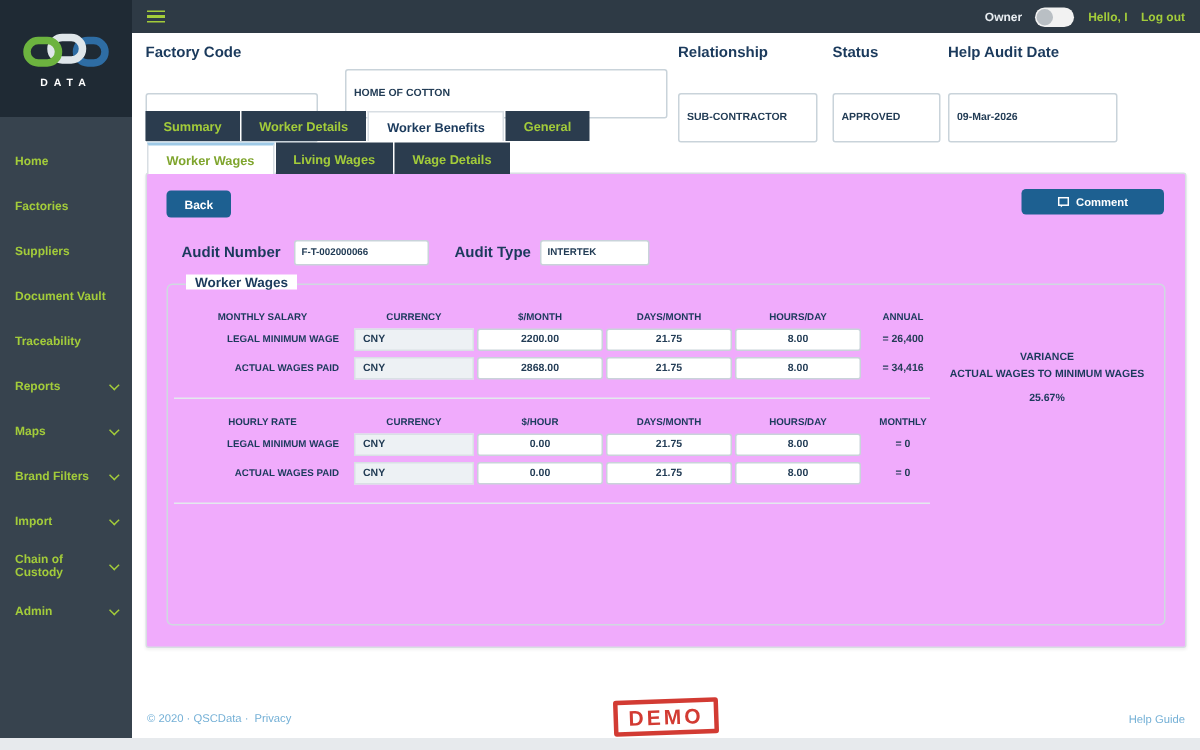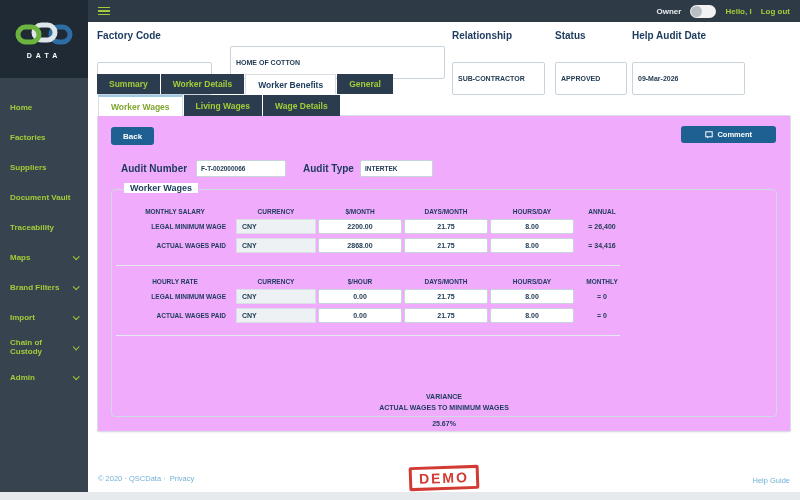--- a/index.html
+++ b/index.html
@@ -60,21 +60,21 @@
   .audit-label { position:absolute; font-size:10px; font-weight:bold; color:#1b3a5c; }
   .audit-input { position:absolute; height:17px; border:1px solid #c9d3da; border-radius:2px;
                  font-family:"Liberation Sans",sans-serif; font-size:6.5px; font-weight:bold; color:#223c55; padding:0 4px; background:#fff; }
   .al1 { left:23px; top:47px; }  .ai1 { left:98px; top:44px; width:90px; }
   .al2 { left:205px; top:47px; } .ai2 { left:262px; top:44px; width:73px; }
 
   .wage-fieldset { position:absolute; left:13px; right:13px; top:73px; bottom:14px;
                    border:1px solid #cfd9e0; border-radius:4px; }
   .legend { position:absolute; left:12px; top:-7px; background:#ffffff; padding:0 6px;
             font-size:9px; font-weight:bold; color:#1b3a5c; }
-  .fieldset-inner { display:flex; height:100%;flex-direction:column; }
+  .fieldset-inner { display:flex; height:100%; }
   .tables-col { width:508px; padding:18px 0 0 4px; }
   .variance-col { flex:1; text-align:center; padding-top:44px; }
   .variance-title, .variance-sub { font-size:7px; font-weight:bold; color:#1b3a5c; line-height:1.5; }
   .variance-value { font-size:7px; font-weight:bold; color:#1b3a5c; margin-top:7px; }
 
   .wage-table { display:grid; grid-template-columns:118px 80px 84px 84px 84px 52px;
                 column-gap:2px; row-gap:4px; align-items:center;
                 padding-bottom:12px; border-bottom:1px solid #e3e9ed; margin-bottom:12px; }
   .wage-table.last { margin-top:2px; }
   .th { font-size:6.5px; font-weight:bold; color:#1b3a5c; text-align:center; }
@@ -118,20 +118,24 @@
     <div class="nav-item">
       <span class="nav-label">Suppliers</span>
     </div>
     <div class="nav-item">
       <span class="nav-label">Document Vault</span>
     </div>
     <div class="nav-item">
       <span class="nav-label">Traceability</span>
     </div>
     <div class="nav-item">
+      <span class="nav-label">Reports</span>
+      <span class="chevron"></span>
+    </div>
+    <div class="nav-item">
       <span class="nav-label">Maps</span>
       <span class="chevron"></span>
     </div>
     <div class="nav-item">
       <span class="nav-label">Brand Filters</span>
       <span class="chevron"></span>
     </div>
     <div class="nav-item">
       <span class="nav-label">Import</span>
       <span class="chevron"></span>

